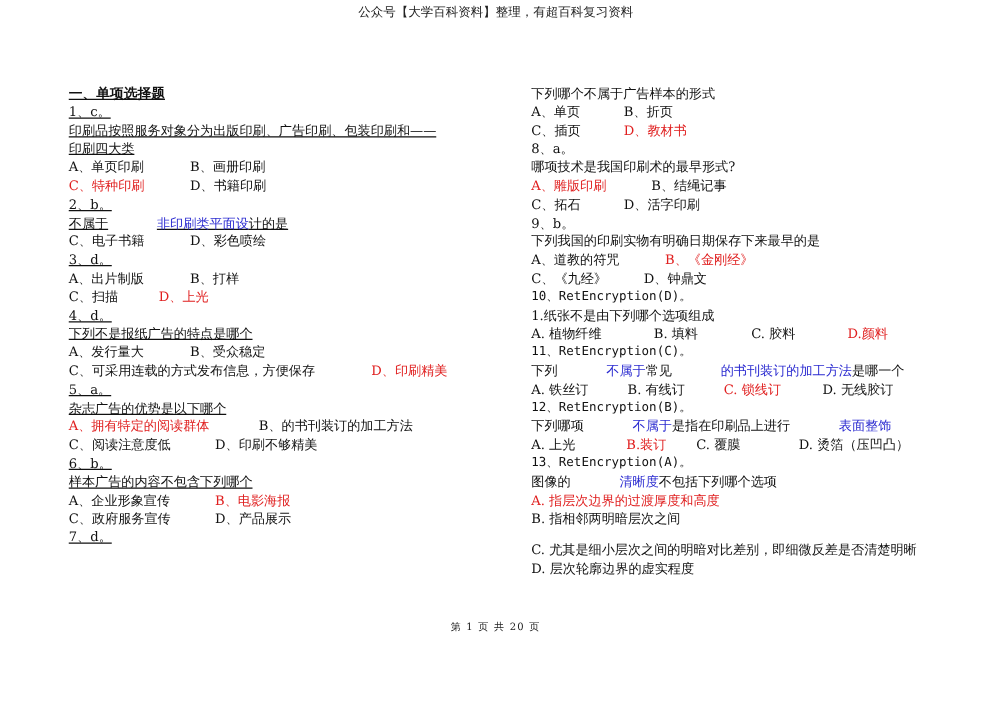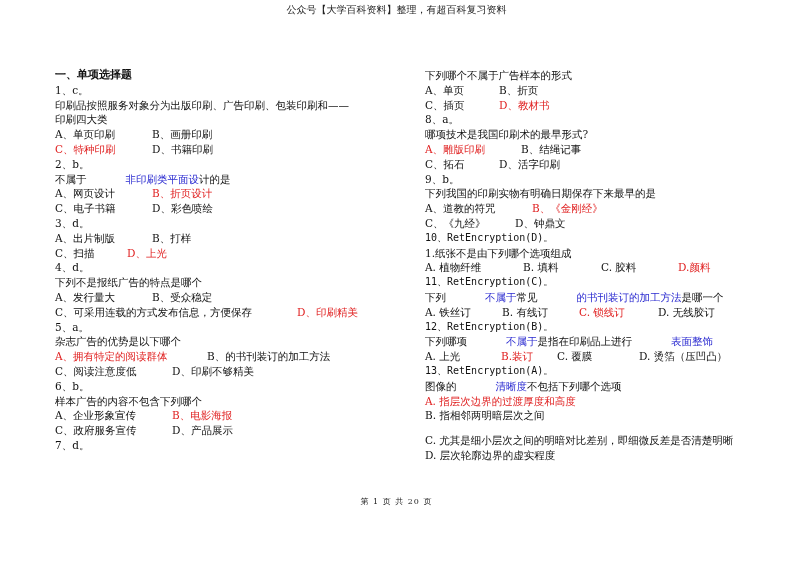--- a/index.html
+++ b/index.html
@@ -9,21 +9,21 @@
     }
     .header {
       position: absolute; top: 3px; left: 0; width: 793px; text-align: center;
       font-size: 10px; color: #222;
     }
     .footer {
       position: absolute; top: 496px; left: 0; width: 793px; text-align: center;
       font-size: 8px; color: #222; letter-spacing: 1px;
     }
     .col { position: absolute; top: 68px; }
-    .col.left { left: 55px; width: 330px; }
+    .col.left { left: 55px; width: 330px; text-decoration: underline; }
     .col.right { left: 425px; width: 340px; }
     .line {
       font-size: 10.5px; line-height: 14.8px; height: 14.8px; white-space: nowrap;
     }
     .line.wrap { white-space: normal; height: auto; margin-top: 10px; }
     .section-title { font-weight: bold; font-size: 11px; font-family: "DejaVu Sans", "Liberation Sans", sans-serif; }
     .mono { font-family: "DejaVu Sans Mono", "Liberation Mono", monospace; font-size: 10px; }
     .red { color: #e02020; }
     .blue { color: #2a2ad0; margin-left: 39px; }
     .opt { display: inline-block; }
@@ -42,23 +42,20 @@
   <div class="line">
     <span class="opt" style="width:97px">A、单页印刷</span><span class="opt">B、画册印刷</span>
   </div>
   <div class="line">
     <span class="opt red" style="width:97px">C、特种印刷</span><span class="opt">D、书籍印刷</span>
   </div>
 
   <div class="line">2、b。</div>
   <div class="line">
     <span>不属于</span><span class="blue">非印刷类平面设</span><span>计的是</span>
-  </div>
-  <div class="line">
-    <span class="opt" style="width:97px">A、网页设计</span><span class="opt red">B、折页设计</span>
   </div>
   <div class="line">
     <span class="opt" style="width:97px">C、电子书籍</span><span class="opt">D、彩色喷绘</span>
   </div>
 
   <div class="line">3、d。</div>
   <div class="line">
     <span class="opt" style="width:97px">A、出片制版</span><span class="opt">B、打样</span>
   </div>
   <div class="line">

